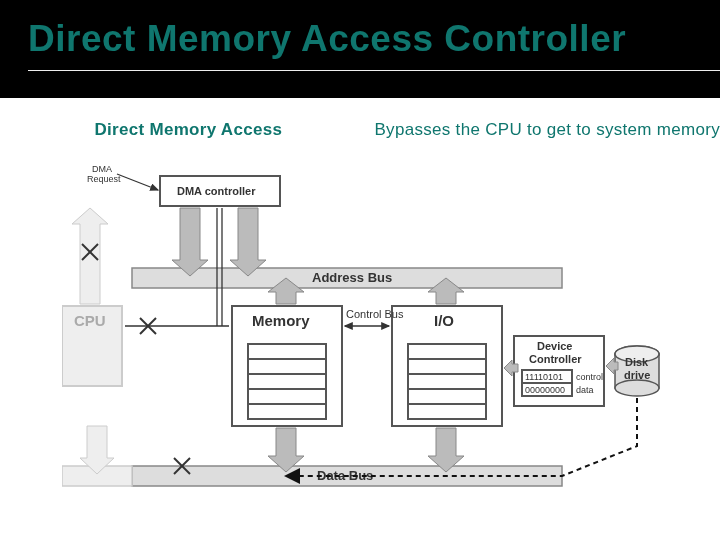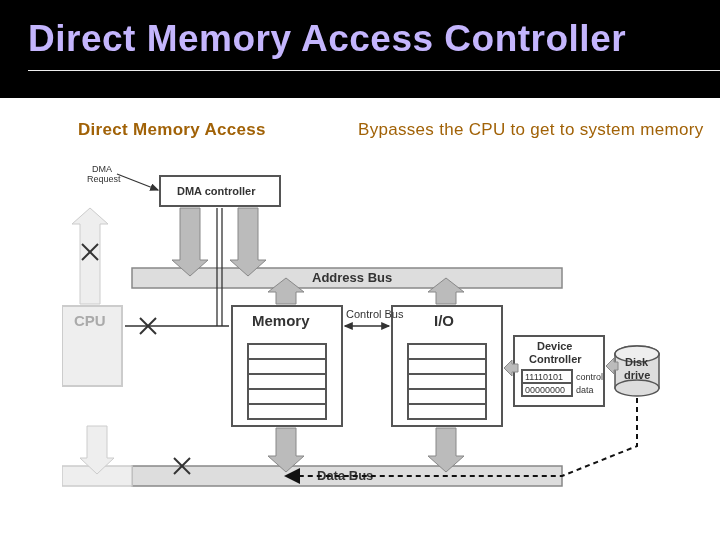--- a/index.html
+++ b/index.html
@@ -6,28 +6,28 @@
   body {
     width: 720px; height: 540px;
     font-family: "Segoe UI", "Helvetica Neue", Arial, sans-serif;
     background: #fff; overflow: hidden; position: relative;
   }
   .title-bar {
     background: #000; height: 98px; width: 100%;
     padding: 18px 0 0 28px;
   }
   .title-bar h1 {
-    color: #c4b5fd; font-size: 37px; font-weight: 600; letter-spacing: .5px;
+    color: #0f766e; font-size: 37px; font-weight: 600; letter-spacing: .5px;
   }
   .title-bar hr {
     border: none; border-bottom: 1px solid #eee; margin-top: 10px;
   }
   .subhead {
     display: flex; gap: 40px; padding: 22px 0 0 78px;
-    font-size: 17px; font-weight: 600; color: #a16207; letter-spacing: .3px;
+    font-size: 17px; font-weight: 600; color: #0f766e; letter-spacing: .3px; justify-content: flex-end;
   }
   .subhead .left { min-width: 240px; }
   .subhead .right { font-weight: 400; }
   .diagram-wrap {
     position: absolute; left: 62px; top: 166px; width: 600px; height: 340px;
   }
   svg { width: 600px; height: 340px; }
   text { font-family: Arial, sans-serif; fill: #333; }
   .blk { fill: #fff; stroke: #555; stroke-width: 2; }
   .faded { fill: #eee; stroke: #ccc; stroke-width: 2; }

